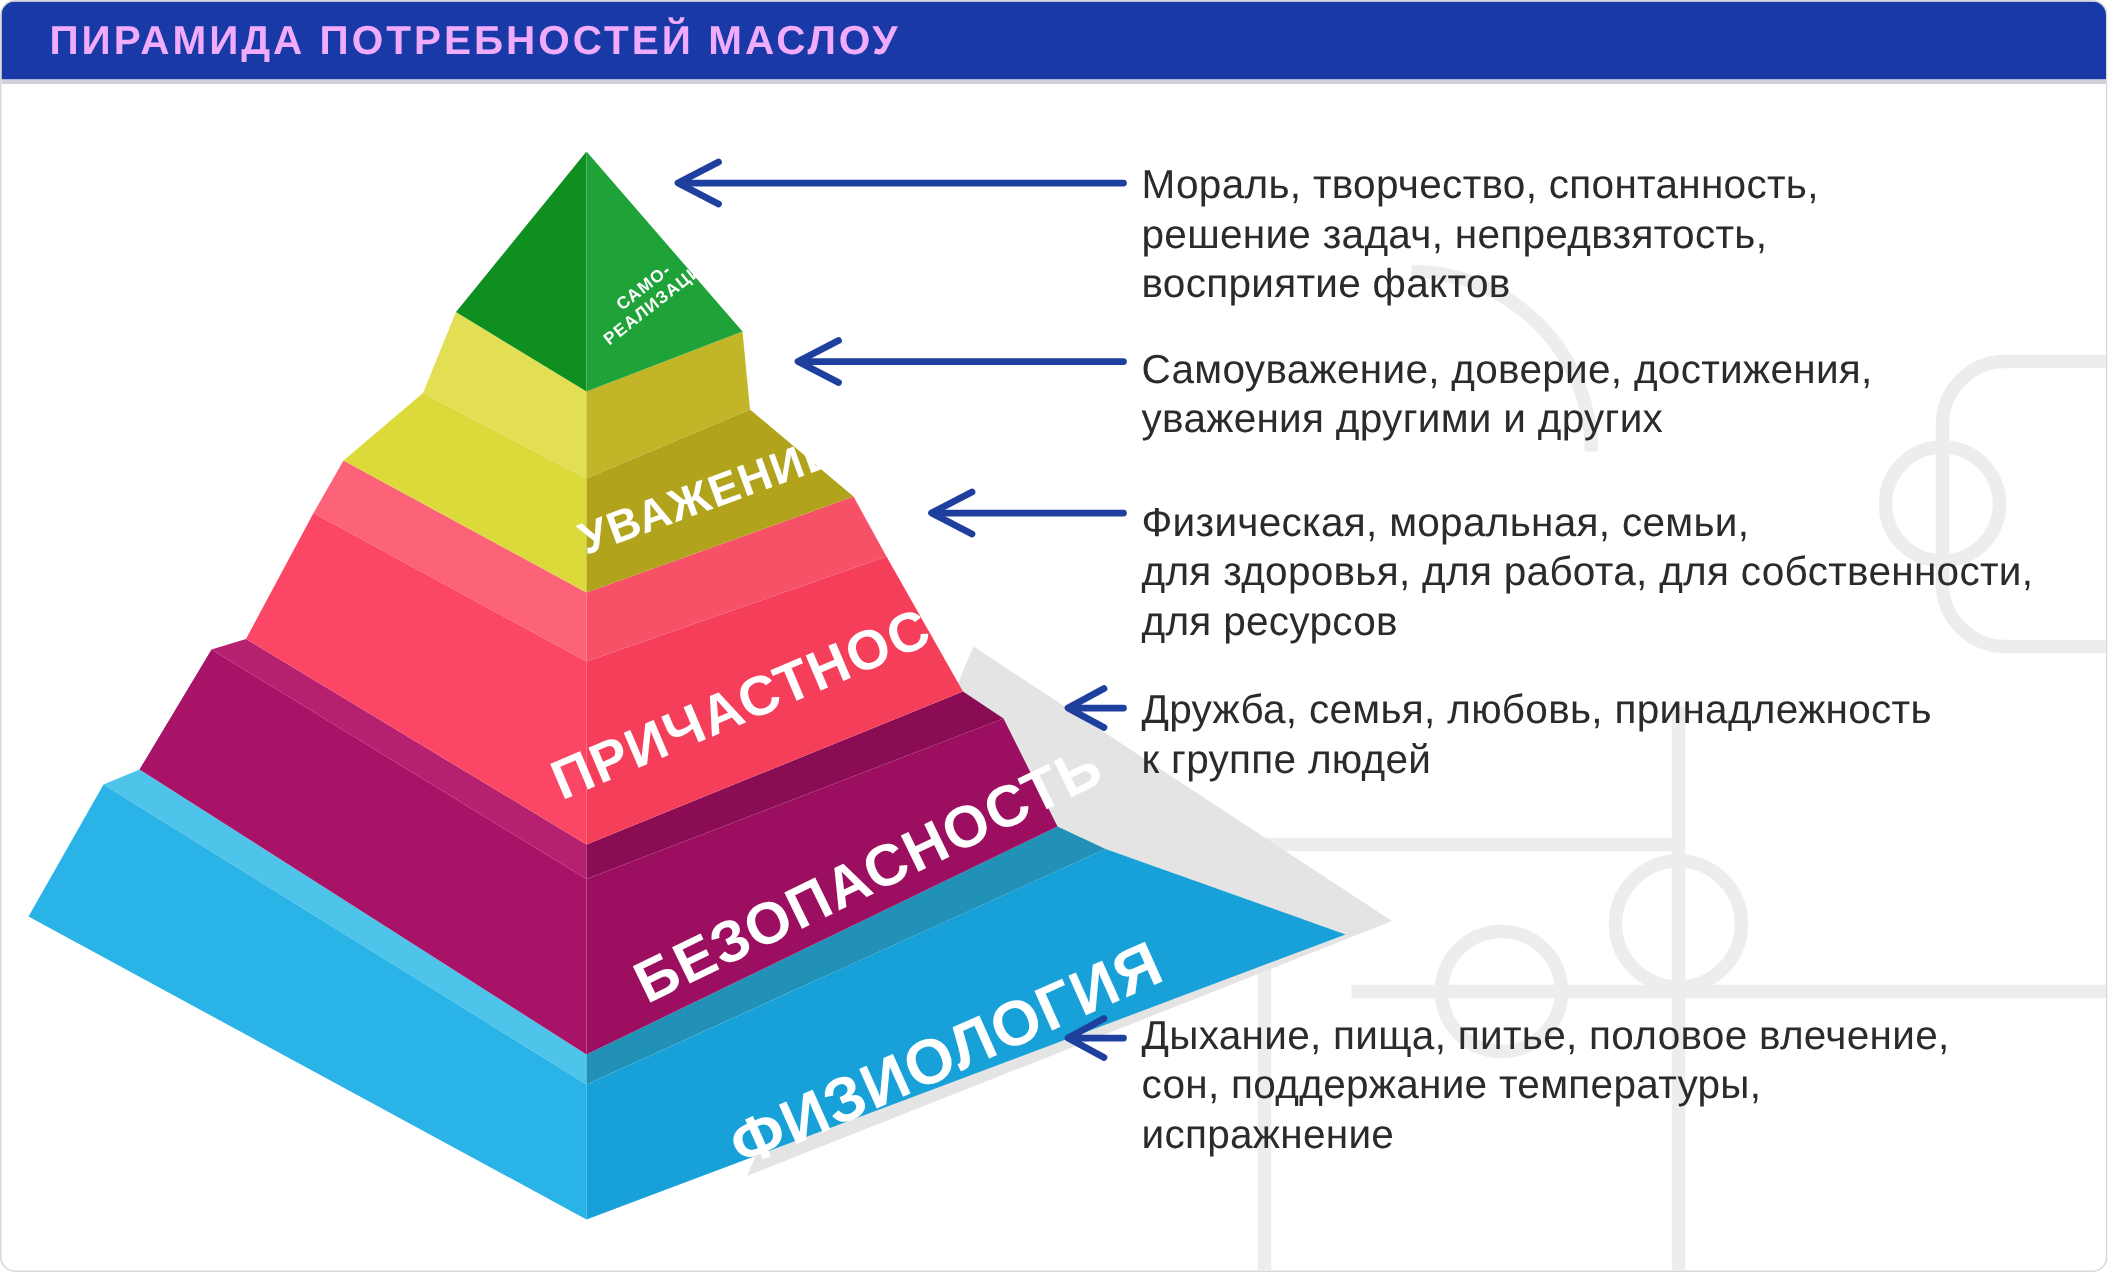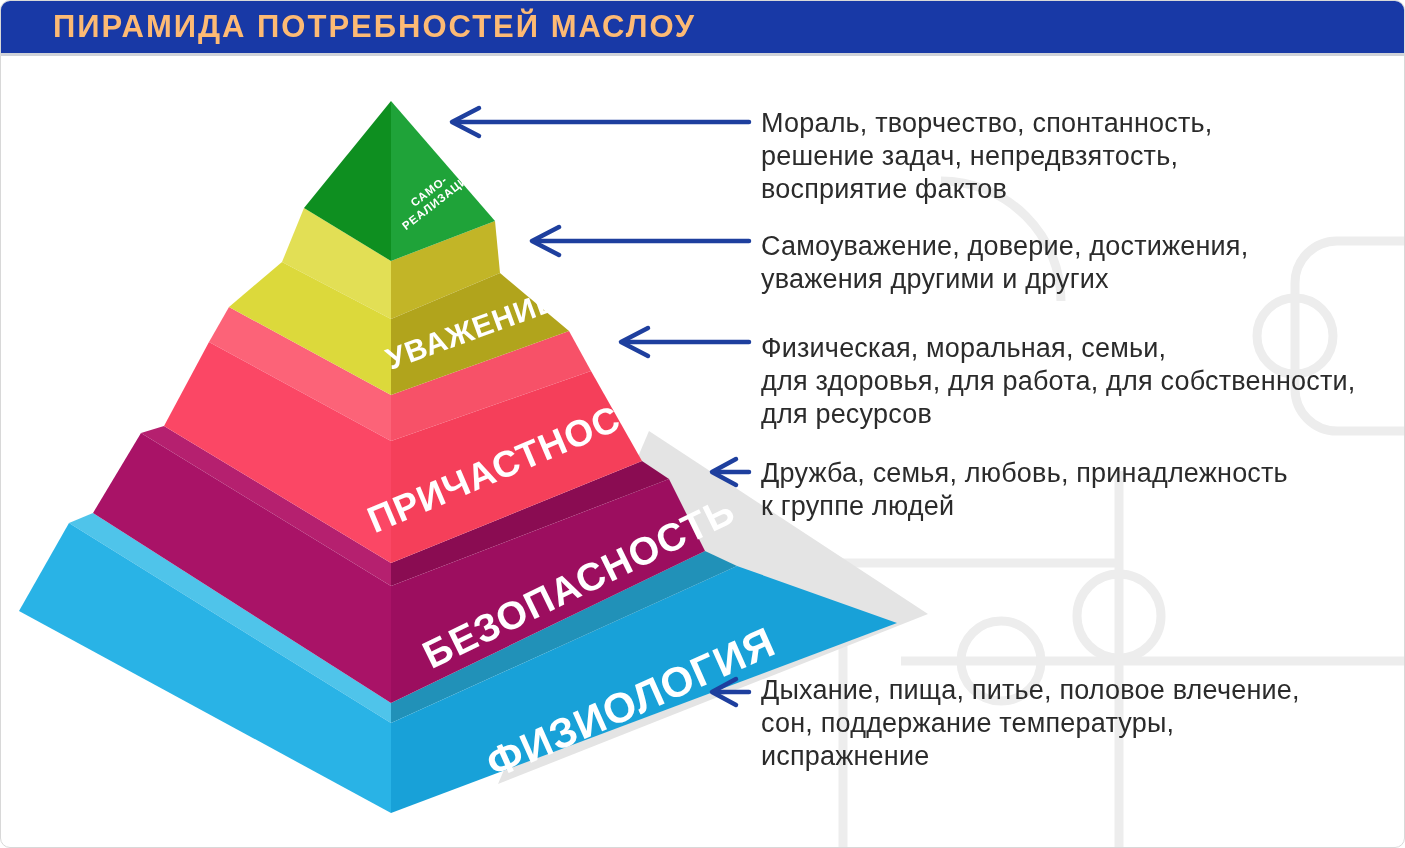--- a/index.html
+++ b/index.html
@@ -6,22 +6,22 @@
   .canvas{
     position:relative;width:1403px;height:846px;background:#ffffff;
     border:1px solid #d8d8d8;border-radius:10px;overflow:hidden;
     font-family:"Liberation Sans", sans-serif;
   }
   .header{
     position:absolute;left:0;top:0;right:0;height:52px;background:#1839A6;
     display:flex;align-items:center;
   }
   .header-title{
-    color:#fdba74;font-size:31px;font-weight:700;letter-spacing:2px;
-    padding-left:52px;white-space:nowrap;
+    color:#f0abfc;font-size:27px;font-weight:700;letter-spacing:2px;
+    padding-left:32px;white-space:nowrap;
   }
   .header-underline{
     position:absolute;left:0;top:52px;right:0;height:3px;background:#cfd2d8;
   }
   .diagram{position:absolute;left:0;top:0;width:1405px;height:848px;}
   .note{
     position:absolute;width:660px;color:#2B2B2B;font-size:27px;line-height:33px;
     font-weight:500;letter-spacing:0.2px;
   }
   .note span{display:block;}

